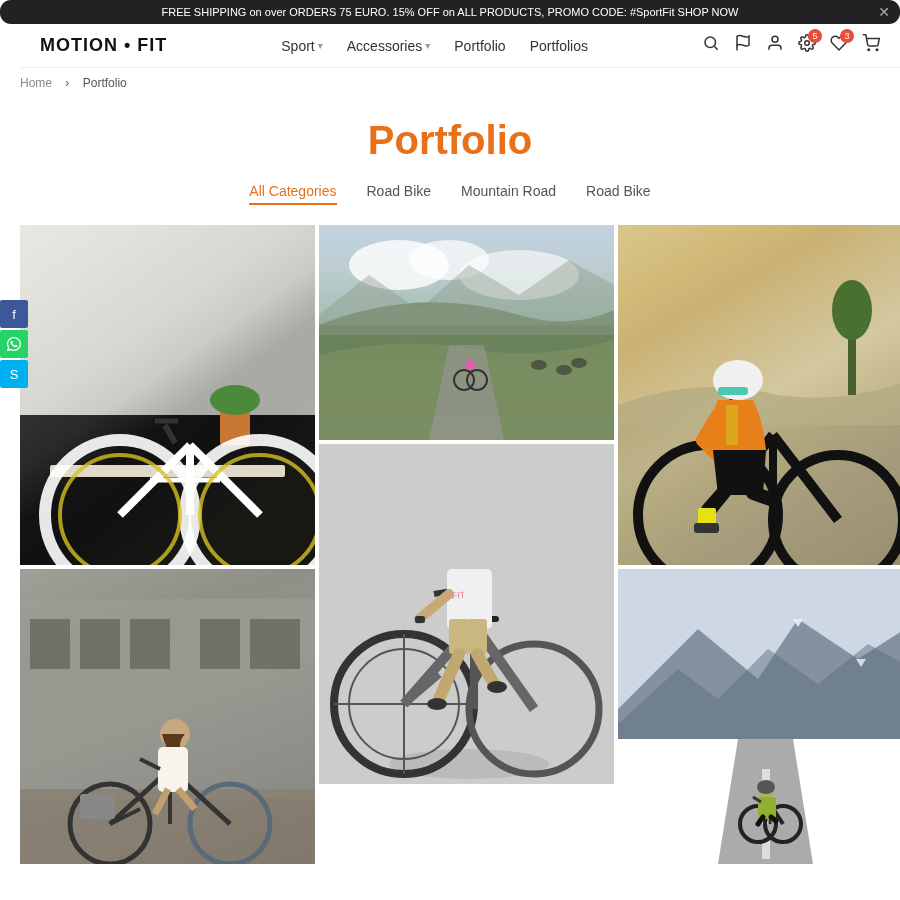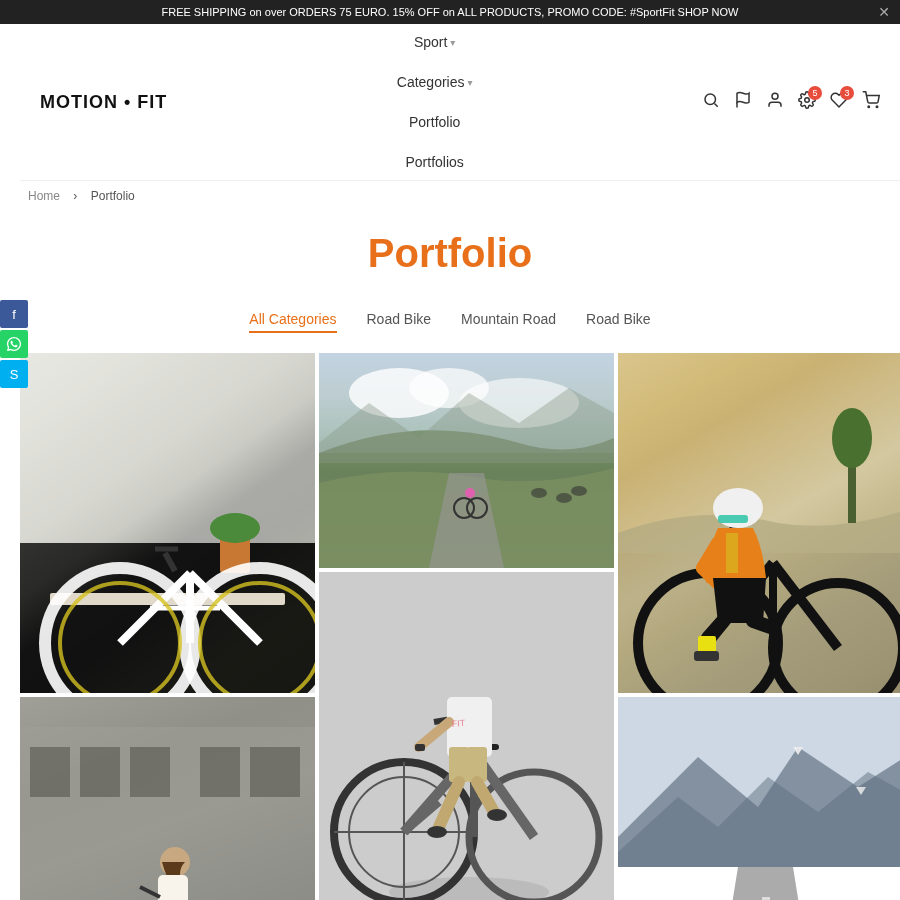--- a/index.html
+++ b/index.html
@@ -6,20 +6,21 @@
     body { font-family: Arial, sans-serif; font-size: 14px; color: #333; background: #fff; width: 900px; overflow-x: hidden; }
 
     
     .top-banner {
       background: #222;
       color: #fff;
       text-align: center;
       font-size: 11px;
       padding: 6px 20px;
       position: relative;
+      border-radius: 11px;
     }
     .top-banner .close-btn {
       position: absolute;
       right: 10px;
       top: 50%;
       transform: translateY(-50%);
       cursor: pointer;
       font-size: 14px;
       color: #aaa;
     }
@@ -37,21 +38,20 @@
       font-size: 18px;
       font-weight: bold;
       letter-spacing: 1px;
       color: #111;
       text-transform: uppercase;
     }
     .nav {
       display: flex;
       gap: 24px;
       align-items: center;
-      flex-direction: column;
     }
     .nav-item {
       font-size: 14px;
       color: #333;
       cursor: pointer;
       display: flex;
       align-items: center;
       gap: 3px;
     }
     .nav-item .arrow {
@@ -83,21 +83,21 @@
       align-items: center;
       justify-content: center;
     }
 
     
     .breadcrumb {
       padding: 8px 20px;
       font-size: 12px;
       color: #888;
     }
-    .breadcrumb a { color: #888; text-decoration: none; margin-left: 8px; }
+    .breadcrumb a { color: #888; text-decoration: none; }
     .breadcrumb span { color: #555; }
 
     
     .page-title {
       text-align: center;
       padding: 20px 0 10px;
       font-size: 40px;
       font-weight: bold;
       color: #e8701a;
     }
@@ -108,21 +108,20 @@
       justify-content: center;
       gap: 30px;
       padding: 10px 0 20px;
       border-bottom: none;
     }
     .filter-tab {
       font-size: 14px;
       color: #555;
       cursor: pointer;
       padding-bottom: 4px;
-      margin-top: 15px;
     }
     .filter-tab.active {
       color: #e8701a;
       border-bottom: 2px solid #e8701a;
       font-weight: 500;
     }
 
     
     .social-sidebar {
       position: fixed;
@@ -193,21 +192,21 @@
 
 <div class="header">
   <div class="logo">MOTION • FIT</div>
 
   <nav class="nav">
     <div class="nav-item">
       <span>Sport</span>
       <span class="arrow">▾</span>
     </div>
     <div class="nav-item">
-      <span>Categories</span>
+      <span>Accessories</span>
       <span class="arrow">▾</span>
     </div>
     <div class="nav-item">
       <span>Portfolio</span>
     </div>
     <div class="nav-item">
       <span>Portfolios</span>
     </div>
   </nav>
 

